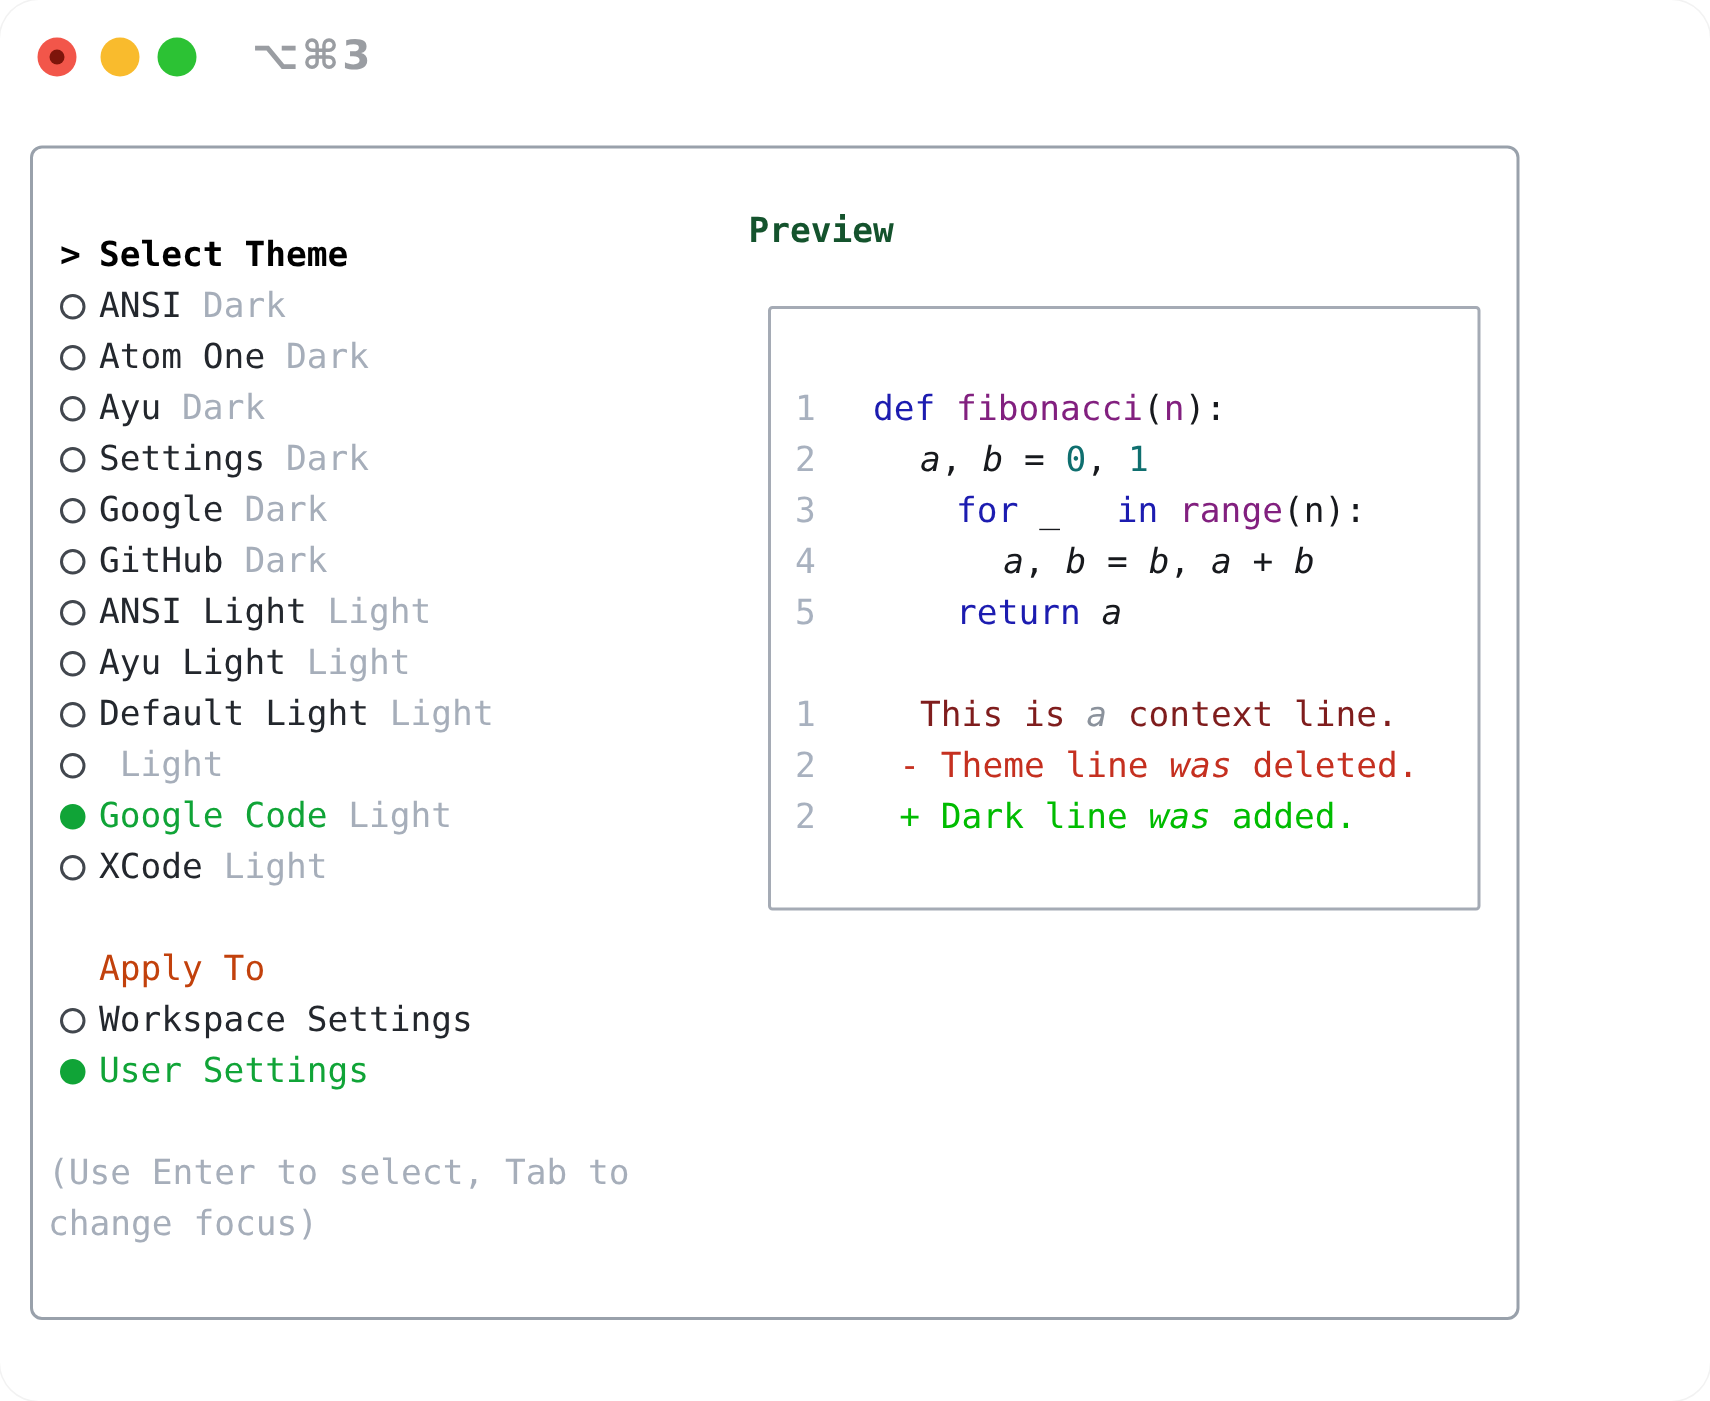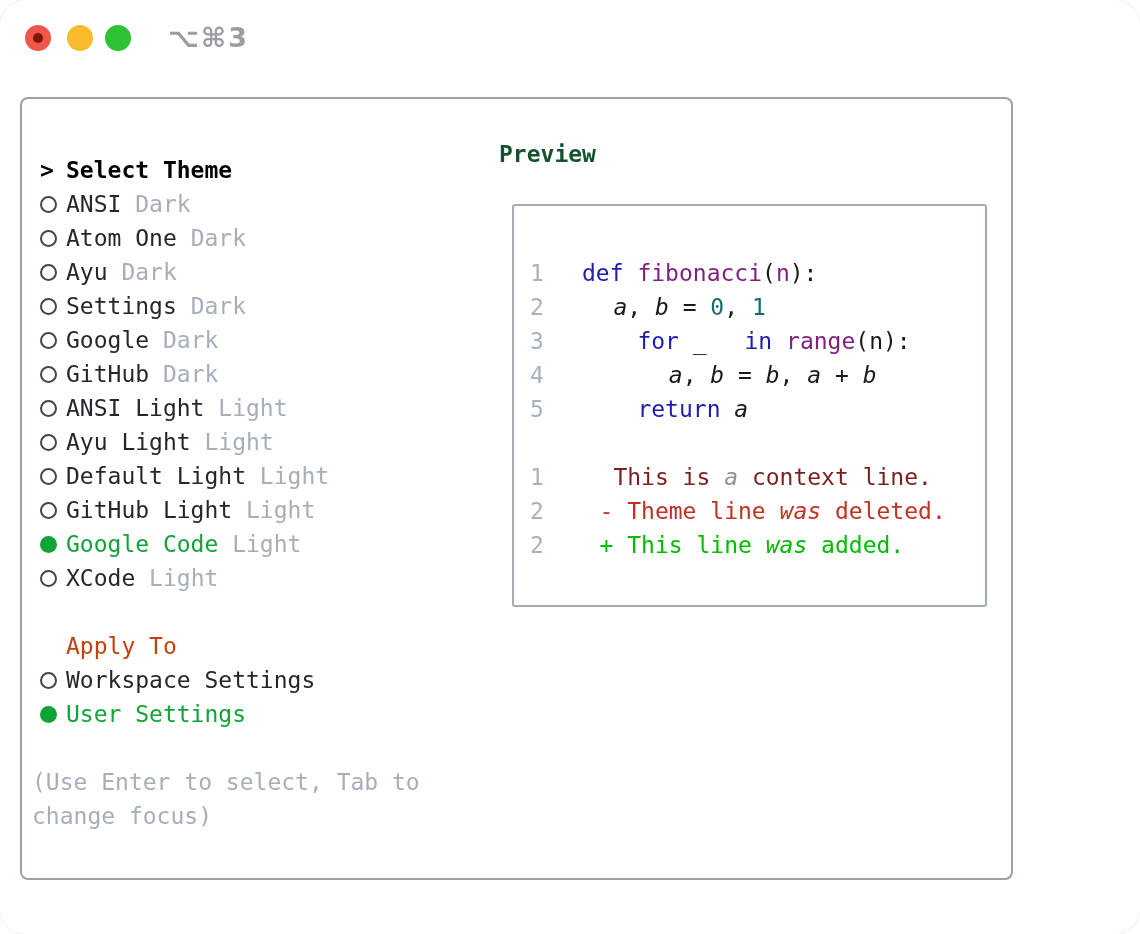--- a/index.html
+++ b/index.html
@@ -72,21 +72,21 @@
       <div id="theme-list">
           <div class="row"><span class="marker"><span class="circle"></span></span><span class="name">ANSI</span><span class="variant"> Dark</span></div>
           <div class="row"><span class="marker"><span class="circle"></span></span><span class="name">Atom One</span><span class="variant"> Dark</span></div>
           <div class="row"><span class="marker"><span class="circle"></span></span><span class="name">Ayu</span><span class="variant"> Dark</span></div>
           <div class="row"><span class="marker"><span class="circle"></span></span><span class="name">Settings</span><span class="variant"> Dark</span></div>
           <div class="row"><span class="marker"><span class="circle"></span></span><span class="name">Google</span><span class="variant"> Dark</span></div>
           <div class="row"><span class="marker"><span class="circle"></span></span><span class="name">GitHub</span><span class="variant"> Dark</span></div>
           <div class="row"><span class="marker"><span class="circle"></span></span><span class="name">ANSI Light</span><span class="variant"> Light</span></div>
           <div class="row"><span class="marker"><span class="circle"></span></span><span class="name">Ayu Light</span><span class="variant"> Light</span></div>
           <div class="row"><span class="marker"><span class="circle"></span></span><span class="name">Default Light</span><span class="variant"> Light</span></div>
-          <div class="row"><span class="marker"><span class="circle"></span></span><span class="name">GitHub Light</span><span class="variant"> Light</span></div>
+          <div class="row"><span class="marker"><span class="circle"></span></span><span class="variant"> Light</span></div>
           <div class="row"><span class="marker"><span class="circle sel"></span></span><span class="name sel">Google Code</span><span class="variant"> Light</span></div>
           <div class="row"><span class="marker"><span class="circle"></span></span><span class="name">XCode</span><span class="variant"> Light</span></div>
         </div>
       <div class="spacer"></div>
       <div class="row">
         <span class="marker"></span>
         <span class="apply-hdr">Apply To</span>
       </div>
       <div id="apply-list">
           <div class="row"><span class="marker"><span class="circle"></span></span><span class="name">Workspace Settings</span></div>
@@ -101,17 +101,17 @@
     <div class="preview-box">
       <div class="code-wrap" id="code-wrap">
           <div class="code-line"><span class="ln">1</span><span class="seg c-kw">def</span><span class="seg c-pl"> </span><span class="seg c-fn">fibonacci</span><span class="seg c-pl">(</span><span class="seg c-fn">n</span><span class="seg c-pl">):</span></div>
           <div class="code-line"><span class="ln">2</span><span class="seg c-pl">    </span><span class="seg c-var">a</span><span class="seg c-pl">, </span><span class="seg c-var">b</span><span class="seg c-pl"> = </span><span class="seg c-lit">0</span><span class="seg c-pl">, </span><span class="seg c-lit">1</span></div>
           <div class="code-line"><span class="ln">3</span><span class="seg c-pl">    </span><span class="seg c-kw">for</span><span class="seg c-pl"> _ </span><span class="seg c-kw">in</span><span class="seg c-pl"> </span><span class="seg c-fn">range</span><span class="seg c-pl">(n):</span></div>
           <div class="code-line"><span class="ln">4</span><span class="seg c-pl">        </span><span class="seg c-var">a</span><span class="seg c-pl">, </span><span class="seg c-var">b</span><span class="seg c-pl"> = </span><span class="seg c-var">b</span><span class="seg c-pl">, </span><span class="seg c-var">a</span><span class="seg c-pl"> + </span><span class="seg c-var">b</span></div>
           <div class="code-line"><span class="ln">5</span><span class="seg c-pl">    </span><span class="seg c-kw">return</span><span class="seg c-pl"> </span><span class="seg c-var">a</span></div>
           <div class="code-line"><span class="ln"></span></div>
           <div class="code-line"><span class="ln">1</span><span class="seg c-ctx">    This is </span><span class="seg c-ctx-i">a</span><span class="seg c-ctx"> context line.</span></div>
           <div class="code-line"><span class="ln">2</span><span class="seg c-del">   - Theme line </span><span class="seg c-del-i">was</span><span class="seg c-del"> deleted.</span></div>
-          <div class="code-line"><span class="ln">2</span><span class="seg c-add">   + This line </span><span class="seg c-add-i">was</span><span class="seg c-add"> added.</span></div>
+          <div class="code-line"><span class="ln">2</span><span class="seg c-add">   + Dark line </span><span class="seg c-add-i">was</span><span class="seg c-add"> added.</span></div>
         </div>
     </div>
   </div>
 </div>
 
 </body></html>

